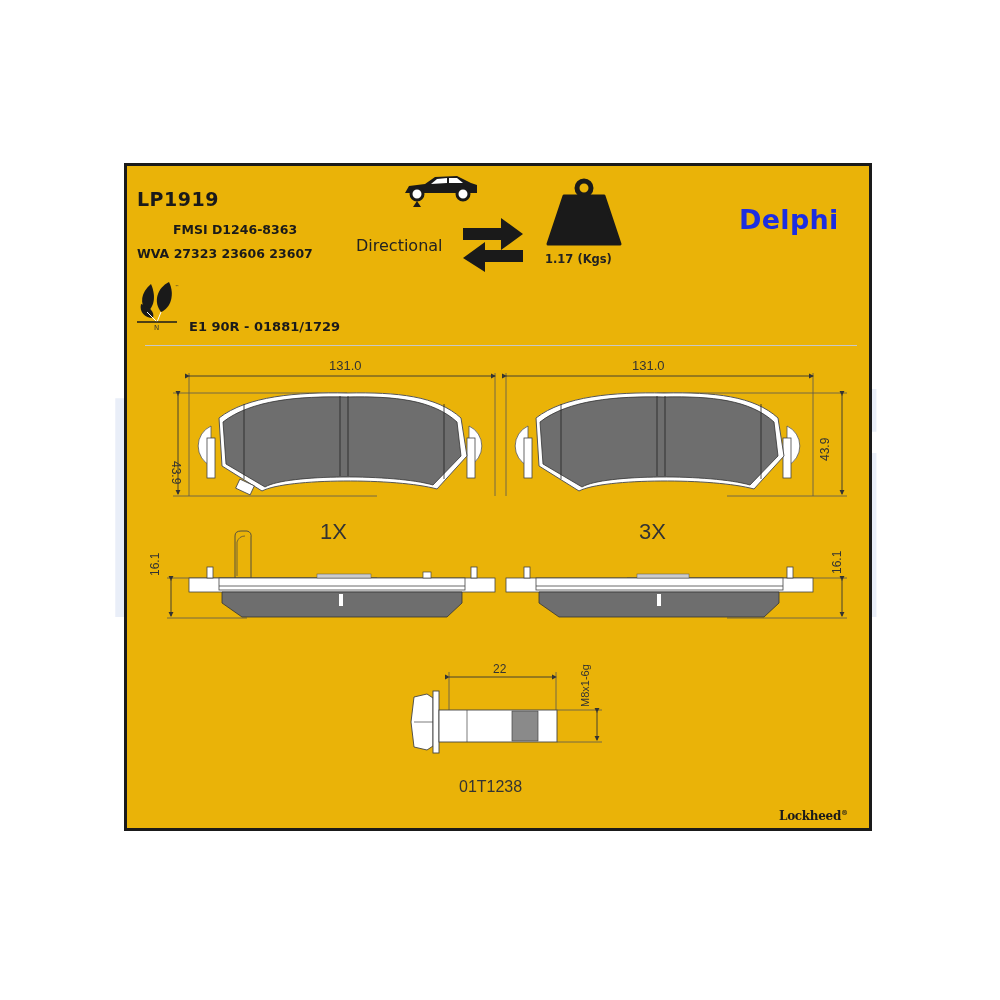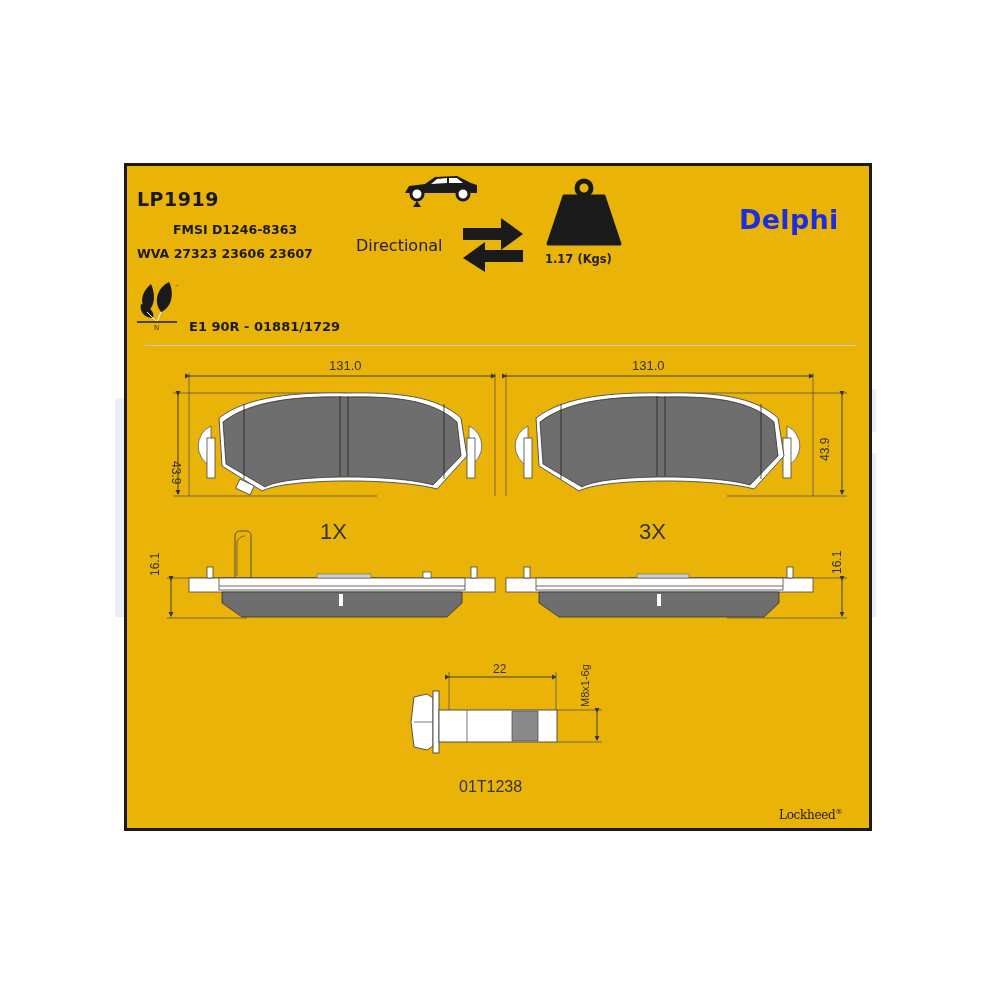--- a/index.html
+++ b/index.html
@@ -6,21 +6,21 @@
   body { width:1000px; height:1000px; position:relative; overflow:hidden; font-family:"DejaVu Sans", sans-serif; }
   .sheet { position:absolute; left:124px; top:163px; width:742px; height:662px; border:3px solid #1a1a1a; background:#eab308; }
   .abs { position:absolute; }
   .title { left:10px; top:22px; font-size:19px; font-weight:bold; color:#1a1a1a; letter-spacing:0.5px; }
   .line2 { left:10px; top:56px; font-size:12.5px; font-weight:bold; color:#1a1a1a;margin-left:36px; }
   .line3 { left:10px; top:80px; font-size:12.5px; font-weight:bold; color:#1a1a1a; }
   .ecer { left:62px; top:153px; font-size:13px; font-weight:bold; color:#1a1a1a; }
   .directional { left:229px; top:70px; font-size:16px; color:#222; }
   .weight-label { left:418px; top:86px; font-size:11.5px; font-weight:bold; color:#222; }
   .brand { left:612px; top:38px; font-size:27px; font-weight:bold; color:#1d2ee0; font-family:"DejaVu Sans", sans-serif; letter-spacing:0.3px; }
-  .lockheed { left:652px; top:642px; font-size:12px; font-weight:normal; color:#1a1a1a; font-family:"DejaVu Serif", serif; letter-spacing:-0.3px;text-align:right; }
+  .lockheed { left:652px; top:642px; font-size:12px; font-weight:bold; color:#1a1a1a; font-family:"DejaVu Serif", serif; letter-spacing:-0.3px;text-align:right; }
   .lockheed sup { font-size:7px; }
   .sep { left:18px; top:179px; width:712px; height:1px; background:#c8c8c8; }
   .drawing { position:absolute; left:0; top:0; }
   .dimtxt { font-family:"Liberation Sans", sans-serif; fill:#333; }
   .watermark { position:absolute; left:95px; top:372px; width:800px; height:260px; }
 </style>
 </head>
 <body>
 
 <svg class="watermark" viewBox="0 0 800 260" width="800" height="260">

